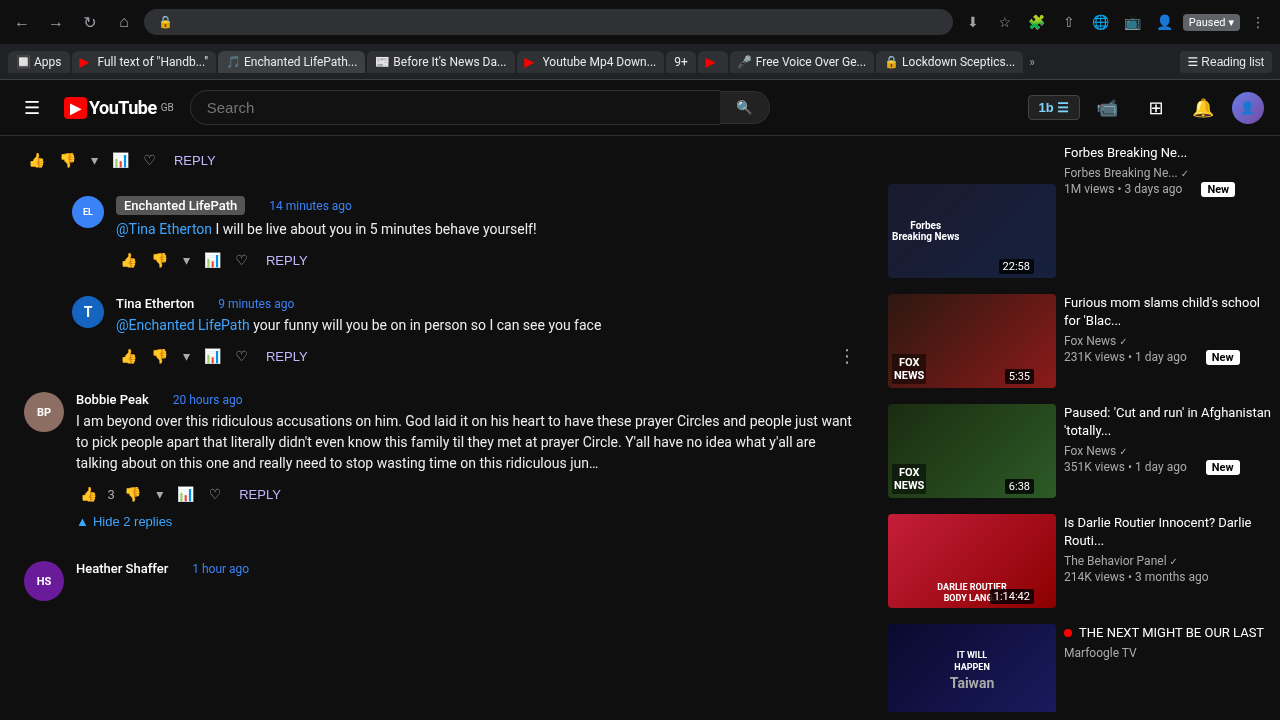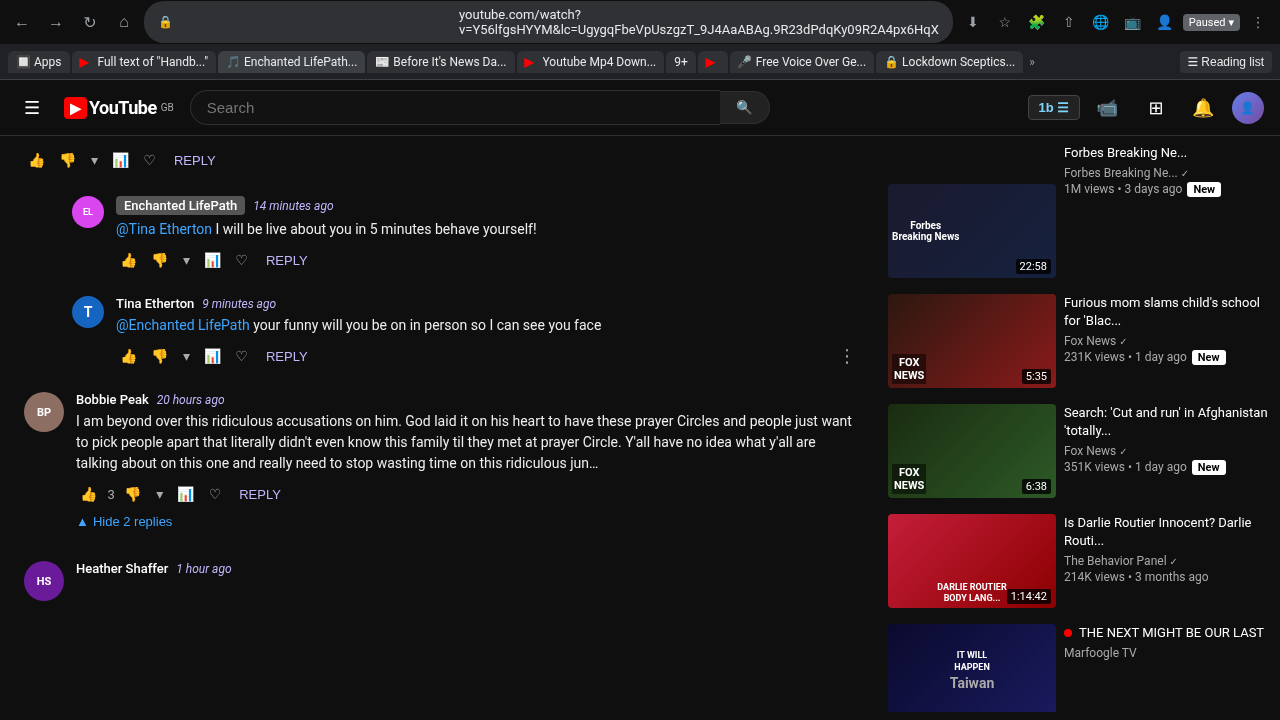--- a/index.html
+++ b/index.html
@@ -45,49 +45,49 @@
 
     
     .comments-section { flex: 1; overflow-y: auto; padding: 0 24px; }
     .comments-section::-webkit-scrollbar { width: 6px; }
     .comments-section::-webkit-scrollbar-thumb { background: #555; border-radius: 3px; }
 
     .comment-thread { padding: 12px 0; }
     .comment { display: flex; gap: 12px; }
     .comment-avatar { width: 36px; height: 36px; border-radius: 50%; flex-shrink: 0; display: flex; align-items: center; justify-content: center; font-size: 14px; font-weight: bold; }
     .comment-body { flex: 1; }
-    .comment-header { display: flex; align-items: center; gap: 8px; margin-bottom: 4px; }
+    .comment-header { display: flex; align-items: center; gap: 24px; margin-bottom: 4px; }
     .comment-author { font-size: 13px; font-weight: 500; color: #fff; }
     .comment-author.highlighted { background: #555; padding: 2px 8px; border-radius: 4px; }
-    .comment-time { font-size: 12px; color: #c4b5fd; font-style: italic; }
+    .comment-time { font-size: 12px; color: #3b82f6; }
     .comment-text { font-size: 14px; color: #eee; line-height: 1.5; margin-bottom: 8px; }
     .comment-mention { color: #3ea6ff; }
     .comment-actions { display: flex; align-items: center; gap: 6px; }
     .comment-action-btn { background: none; border: none; color: #aaa; cursor: pointer; font-size: 14px; padding: 4px; display: flex; align-items: center; gap: 3px; }
     .comment-action-text { font-size: 13px; color: #aaa; }
     .reply-btn { background: none; border: none; color: #c4b5fd; cursor: pointer; font-size: 13px; font-weight: 500; padding: 4px 8px; border-radius: 20px; }
     .more-btn { background: none; border: none; color: #aaa; cursor: pointer; font-size: 18px; margin-left: auto; }
 
     .replies-indent { margin-left: 48px; }
     .hide-replies-btn { background: none; border: none; color: #3ea6ff; cursor: pointer; font-size: 13px; font-weight: 500; display: flex; align-items: center; gap: 4px; padding: 8px 0; }
 
     
     .sidebar { width: 400px; flex-shrink: 0; overflow-y: auto; padding: 0 8px; }
     .sidebar::-webkit-scrollbar { width: 6px; }
     .sidebar::-webkit-scrollbar-thumb { background: #555; border-radius: 3px; }
 
     .sidebar-video { display: flex; gap: 8px; padding: 8px 0; cursor: pointer; }
     .sidebar-thumbnail { position: relative; flex-shrink: 0; width: 168px; height: 94px; background: #333; border-radius: 4px; overflow: hidden; }
-    .sidebar-duration { position: absolute; bottom: 4px; right: 5px; background: rgba(0,0,0,0.8); color: #fff; font-size: 11px; padding: 1px 4px; border-radius: 2px; }
+    .sidebar-duration { position: absolute; bottom: 4px; right: 22px; background: rgba(0,0,0,0.8); color: #fff; font-size: 11px; padding: 1px 4px; border-radius: 2px; }
     .sidebar-info { flex: 1; }
     .sidebar-title { font-size: 13px; color: #fff; line-height: 1.4; margin-bottom: 4px; display: -webkit-box; -webkit-line-clamp: 2; -webkit-box-orient: vertical; overflow: hidden; }
     .sidebar-channel { font-size: 12px; color: #aaa; margin-bottom: 2px; display: flex; align-items: center; gap: 3px; }
     .verified-icon { color: #aaa; font-size: 10px; }
     .sidebar-meta { font-size: 12px; color: #aaa; }
-    .new-badge { display: inline-block; background: #fff; color: #000; font-size: 11px; font-weight: bold; padding: 1px 6px; border-radius: 3px; margin-left: 2px; }
+    .new-badge { display: inline-block; background: #fff; color: #000; font-size: 11px; font-weight: bold; padding: 1px 6px; border-radius: 3px; margin-left: 16px; }
 
     
     .thumb-forbes { background: linear-gradient(135deg, #1a1a2e, #16213e); display: flex; align-items: center; justify-content: flex-start; margin-top: 40px; }
     .thumb-fox1 { background: linear-gradient(135deg, #2c1810, #8b1a1a); display: flex; align-items: center; justify-content: center; }
     .thumb-fox2 { background: linear-gradient(135deg, #1a2c10, #2d5a27); display: flex; align-items: center; justify-content: center; }
     .thumb-darlie { background: linear-gradient(135deg, #c41e3a, #8b0000); display: flex; align-items: flex-end; justify-content: center; }
     .thumb-marfoogle { background: linear-gradient(135deg, #0a0a2e, #1a1a5e); display: flex; align-items: center; justify-content: center; }
 
     .thumb-label { color: #fff; font-size: 10px; font-weight: bold; text-align: center; padding: 4px; }
   </style>
@@ -96,21 +96,20 @@
 
 <div>
 
   <div class="browser-toolbar">
     <button class="browser-nav-btn">←</button>
     <button class="browser-nav-btn">→</button>
     <button class="browser-nav-btn">↻</button>
     <button class="browser-nav-btn">⌂</button>
     <div class="browser-address-bar">
       <span style="color:#aaa;font-size:12px">🔒</span>
-      <span>youtube.com/watch?v=Y56lfgsHYYM&amp;lc=UgygqFbeVpUszgzT_9J4AaABAg.9R23dPdqKy09R2A4px6HqX</span>
     </div>
     <div class="browser-actions">
       <button class="browser-action-btn">⬇</button>
       <button class="browser-action-btn">☆</button>
       <button class="browser-action-btn">🧩</button>
       <button class="browser-action-btn">⇧</button>
       <button class="browser-action-btn">🌐</button>
       <button class="browser-action-btn">📺</button>
       <button class="browser-action-btn">👤</button>
       <div class="paused-badge">
@@ -204,21 +203,21 @@
           <button class="comment-action-btn">▾</button>
           <button class="comment-action-btn">📊</button>
           <button class="comment-action-btn">♡</button>
           <button class="reply-btn">REPLY</button>
         </div>
       </div>
 
       <div class="comment-thread">
         <div class="replies-indent">
           <div class="comment">
-            <div class="comment-avatar" style="background:#d946ef;width:32px;height:32px;font-size:10px;text-align:right;">
+            <div class="comment-avatar" style="background:#3b82f6;width:32px;height:32px;font-size:10px;text-align:right;">
               <span style="font-size:9px;color:#fff;">EL</span>
             </div>
             <div class="comment-body">
               <div class="comment-header">
                 <span class="comment-author highlighted">Enchanted LifePath</span>
                 <span class="comment-time">14 minutes ago</span>
               </div>
               <div class="comment-text">
                 <span class="comment-mention">@Tina Etherton</span>
                 <span> I will be live about you in 5 minutes behave yourself!</span>
@@ -353,21 +352,21 @@
           </div>
         </div>
       </div>
 
       <div class="sidebar-video">
         <div class="sidebar-thumbnail thumb-fox2">
           <div class="thumb-label" style="color:#fff;font-size:11px;font-weight:bold;position:absolute;bottom:4px;left:4px;background:rgba(0,0,0,0.5);padding:2px;">FOX<br>NEWS</div>
           <div class="sidebar-duration">6:38</div>
         </div>
         <div class="sidebar-info">
-          <div class="sidebar-title">Search: 'Cut and run' in Afghanistan 'totally...</div>
+          <div class="sidebar-title">Paused: 'Cut and run' in Afghanistan 'totally...</div>
           <div class="sidebar-channel">
             <span>Fox News</span>
             <span class="verified-icon">✓</span>
           </div>
           <div class="sidebar-meta">
             <span>351K views</span>
             <span> • </span>
             <span>1 day ago</span>
             <span class="new-badge">New</span>
           </div>

